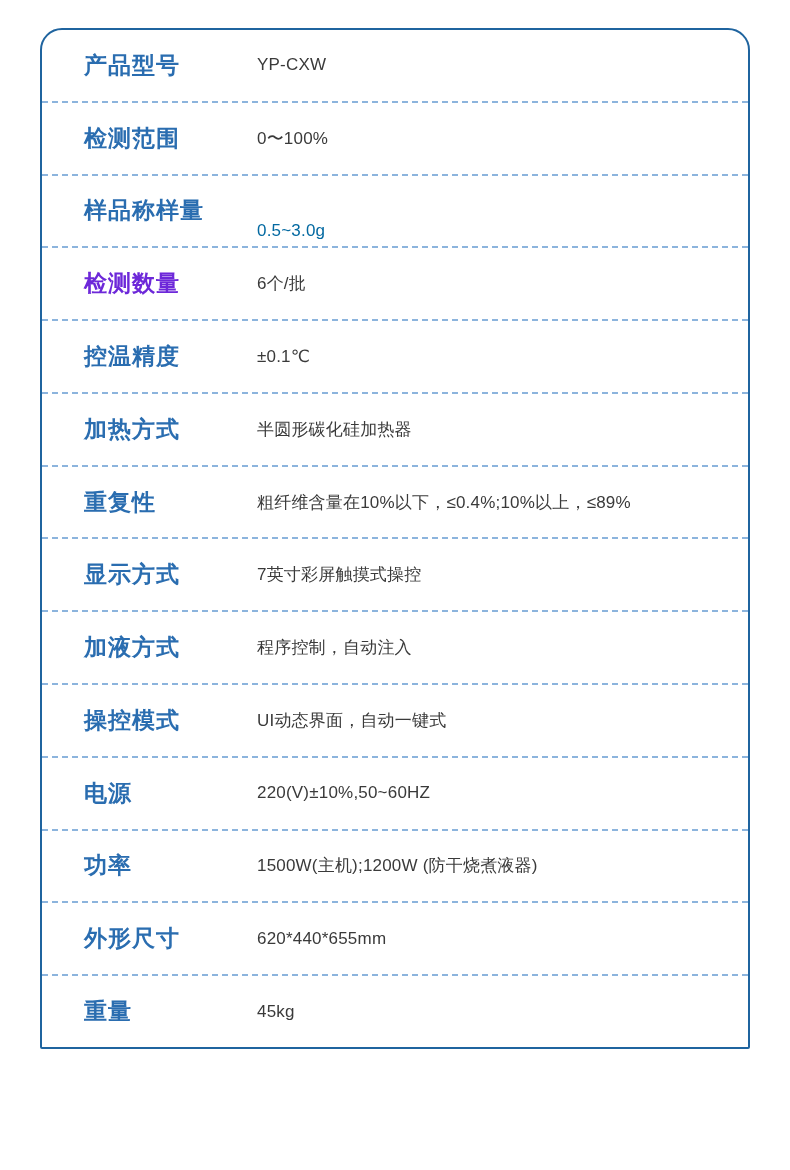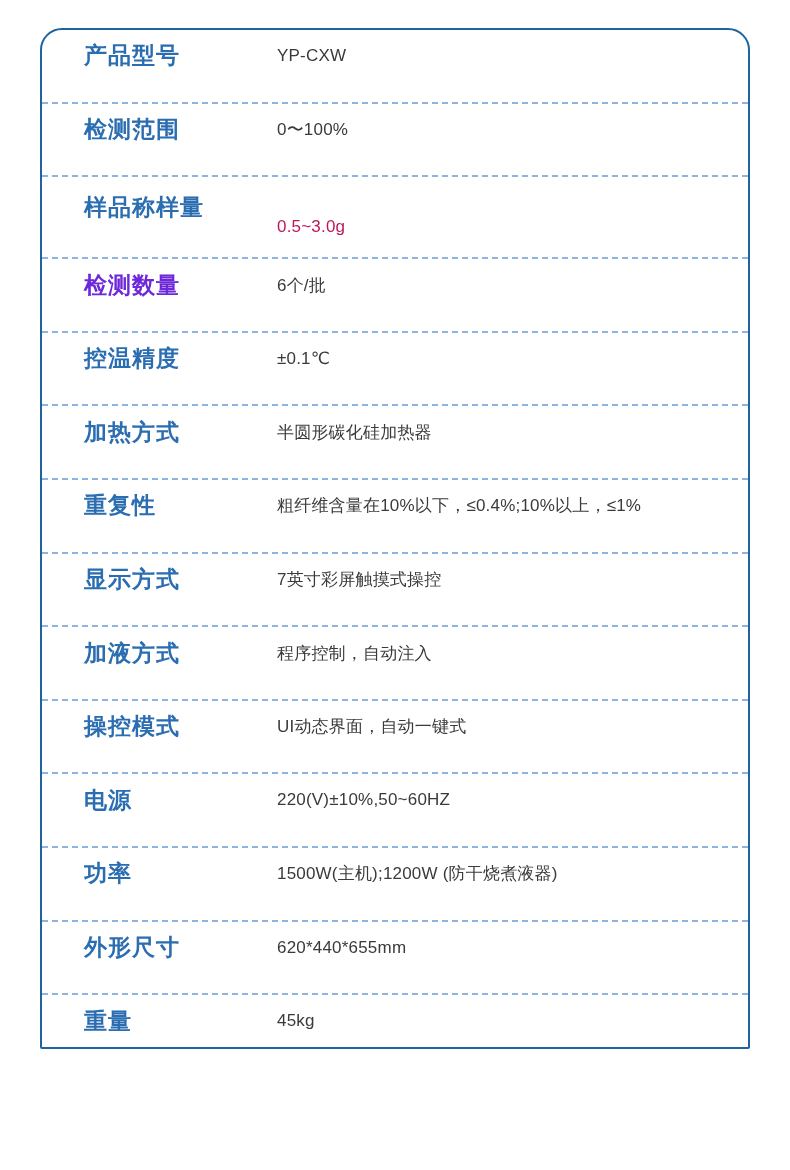--- a/index.html
+++ b/index.html
@@ -1,15 +1,15 @@
 <!DOCTYPE html>
 <html><head>
 <meta charset="utf-8">
 <style>
-  * { margin: 0; padding: 0; box-sizing: border-box; gap: 20px; }
+  * { margin: 0; padding: 0; box-sizing: border-box; }
   html, body {
     width: 790px;
     height: 1170px;
     background: #ffffff;
     font-family: "Liberation Sans", "DejaVu Sans", sans-serif;
     overflow: hidden;
   }
   .spec-card {
     position: absolute;
     left: 40px;
@@ -60,41 +60,41 @@
     <div class="spec-value" style="color: rgb(58, 58, 58);">YP-CXW</div>
   </div>
 
   <div class="spec-row" style="border-top-color: rgb(140, 180, 221);">
     <div class="spec-label" style="color: rgb(42, 109, 176);">检测范围</div>
     <div class="spec-value" style="color: rgb(58, 58, 58);">0〜100%</div>
   </div>
 
   <div class="spec-row" style="border-top-color: rgb(140, 180, 221);">
     <div class="spec-label" style="color: rgb(42, 109, 176);">样品称样量</div>
-    <div class="spec-value" style="color: #be185d; margin-top: 40px;">0.5~3.0g</div>
+    <div class="spec-value" style="color: #0369a1; margin-top: 40px;">0.5~3.0g</div>
   </div>
 
   <div class="spec-row" style="border-top-color: rgb(140, 180, 221);">
     <div class="spec-label" style="color: #6d28d9;">检测数量</div>
     <div class="spec-value" style="color: rgb(58, 58, 58);">6个/批</div>
   </div>
 
   <div class="spec-row" style="border-top-color: rgb(140, 180, 221);">
     <div class="spec-label" style="color: rgb(42, 109, 176);">控温精度</div>
     <div class="spec-value" style="color: rgb(58, 58, 58);">±0.1℃</div>
   </div>
 
   <div class="spec-row" style="border-top-color: rgb(140, 180, 221);">
     <div class="spec-label" style="color: rgb(42, 109, 176);">加热方式</div>
     <div class="spec-value" style="color: rgb(58, 58, 58);">半圆形碳化硅加热器</div>
   </div>
 
   <div class="spec-row" style="border-top-color: rgb(140, 180, 221);">
     <div class="spec-label" style="color: rgb(42, 109, 176);">重复性</div>
-    <div class="spec-value" style="color: rgb(58, 58, 58);">粗纤维含量在10%以下，≤0.4%;10%以上，≤1%</div>
+    <div class="spec-value" style="color: rgb(58, 58, 58);">粗纤维含量在10%以下，≤0.4%;10%以上，≤89%</div>
   </div>
 
   <div class="spec-row" style="border-top-color: rgb(140, 180, 221);">
     <div class="spec-label" style="color: rgb(42, 109, 176);">显示方式</div>
     <div class="spec-value" style="color: rgb(58, 58, 58);">7英寸彩屏触摸式操控</div>
   </div>
 
   <div class="spec-row" style="border-top-color: rgb(140, 180, 221);">
     <div class="spec-label" style="color: rgb(42, 109, 176);">加液方式</div>
     <div class="spec-value" style="color: rgb(58, 58, 58);">程序控制，自动注入</div>

